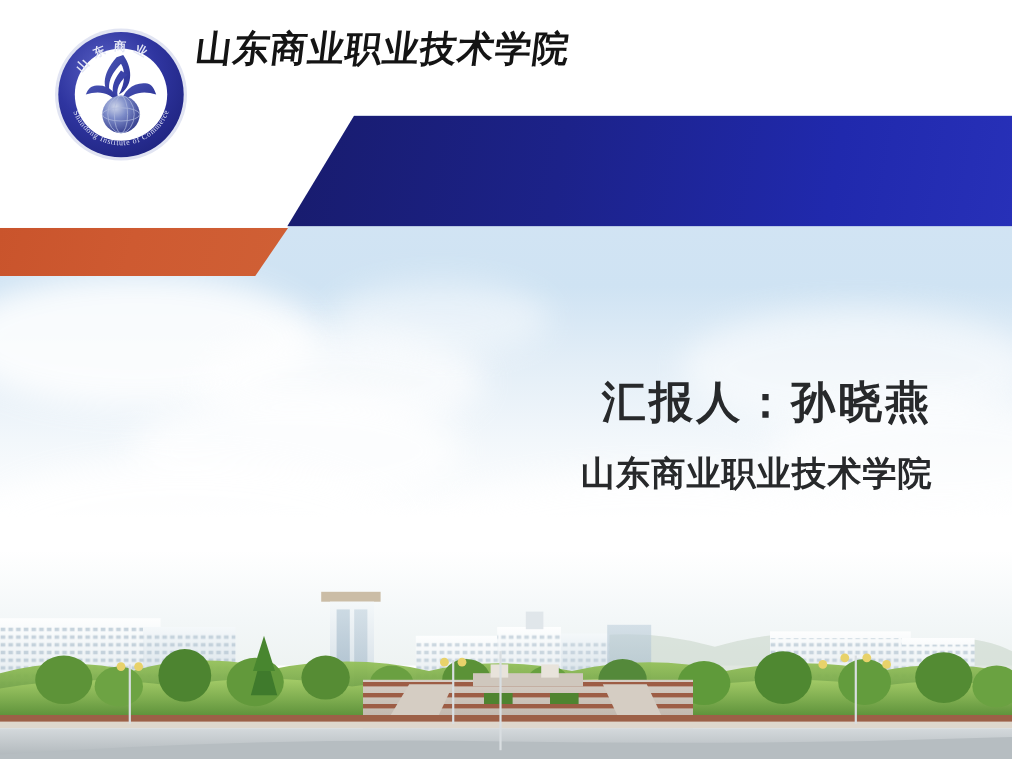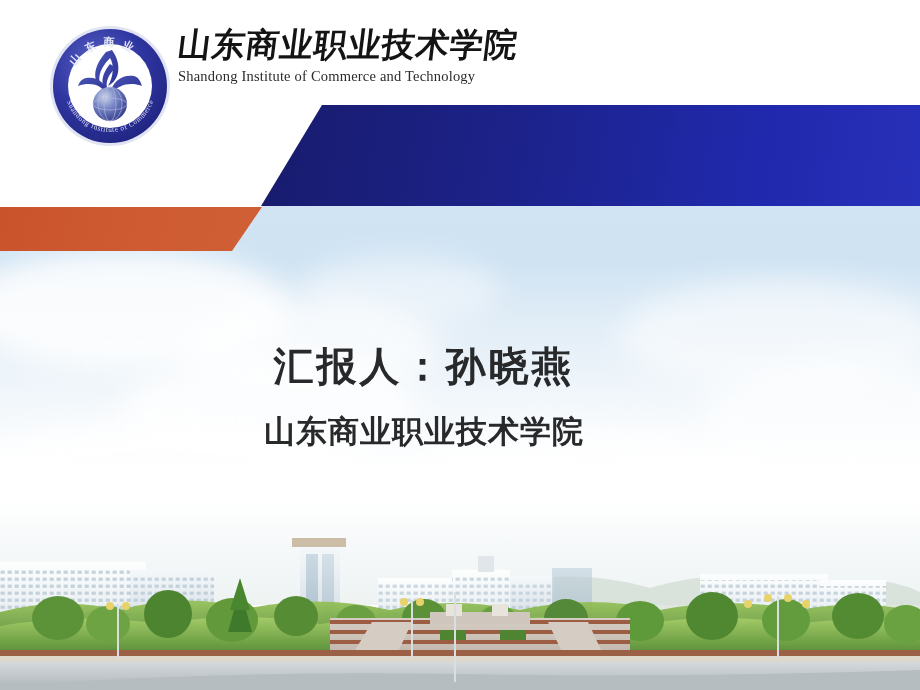--- a/index.html
+++ b/index.html
@@ -85,21 +85,21 @@
 
   
   .orange-stripe{
     position:absolute;left:0;top:207px;width:300px;height:44px;
     background:linear-gradient(105deg,#c9542c 0%,#ce5a31 40%,#d06136 100%);
     clip-path:polygon(0 0, 262px 0, 232px 44px, 0 44px);
   }
 
   
   .center-block{
-    position:absolute;left:0;top:344px;width:848px;text-align:center;
+    position:absolute;left:0;top:344px;width:848px;text-align:right;
   }
   .presenter{
     font-family:"DejaVu Sans","Liberation Sans",sans-serif;
     font-size:40px;font-weight:700;color:#27292b;
     letter-spacing:3px;line-height:1.1;white-space:nowrap;
   }
   .org1{
     font-family:"DejaVu Sans","Liberation Sans",sans-serif;
     font-size:31px;font-weight:700;color:#27292b;
     letter-spacing:1px;margin-top:26px;line-height:1.15;white-space:nowrap;
@@ -309,21 +309,20 @@
       <g stroke="#aeb8dd" stroke-width="0.8" fill="none" opacity="0.85">
         <ellipse cx="62" cy="80" rx="17" ry="6"></ellipse>
         <ellipse cx="62" cy="80" rx="6" ry="17"></ellipse>
         <ellipse cx="62" cy="80" rx="12" ry="17"></ellipse>
       </g>
     </svg>
   </div>
 
   <div class="school-name">
     <span class="cn-name">山东商业职业技术学院</span>
-    <span class="en-name">Shandong Institute of Commerce and Technology</span>
   </div>
 
   <div class="title-banner"></div>
   <div class="title-text">
     <span>市场营销专业建设体会</span>
   </div>
 
   <div class="orange-stripe"></div>
 
   <div class="center-block">

